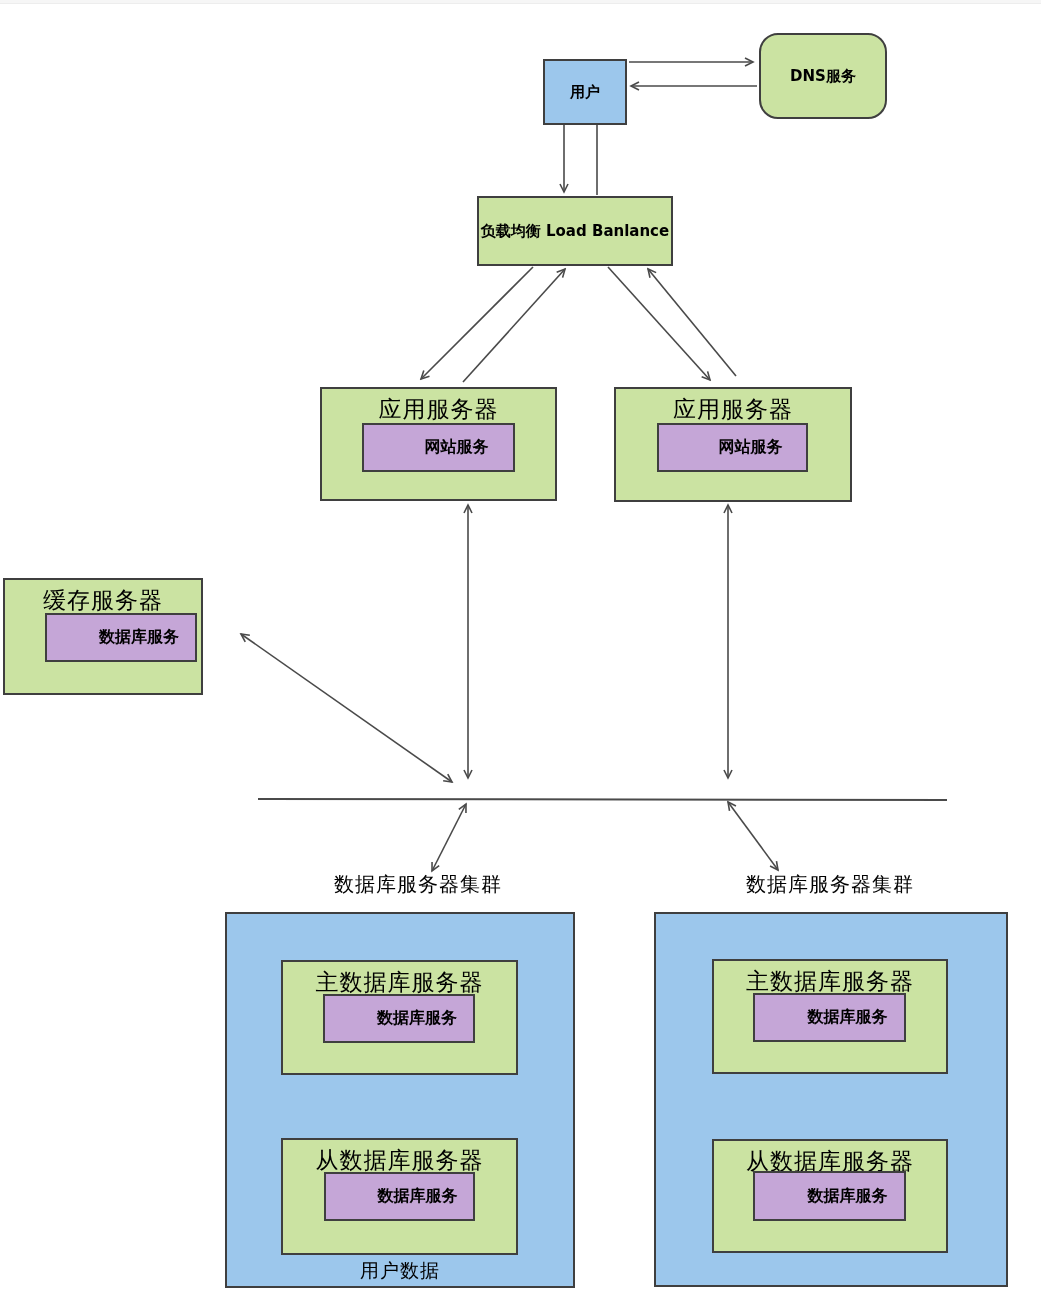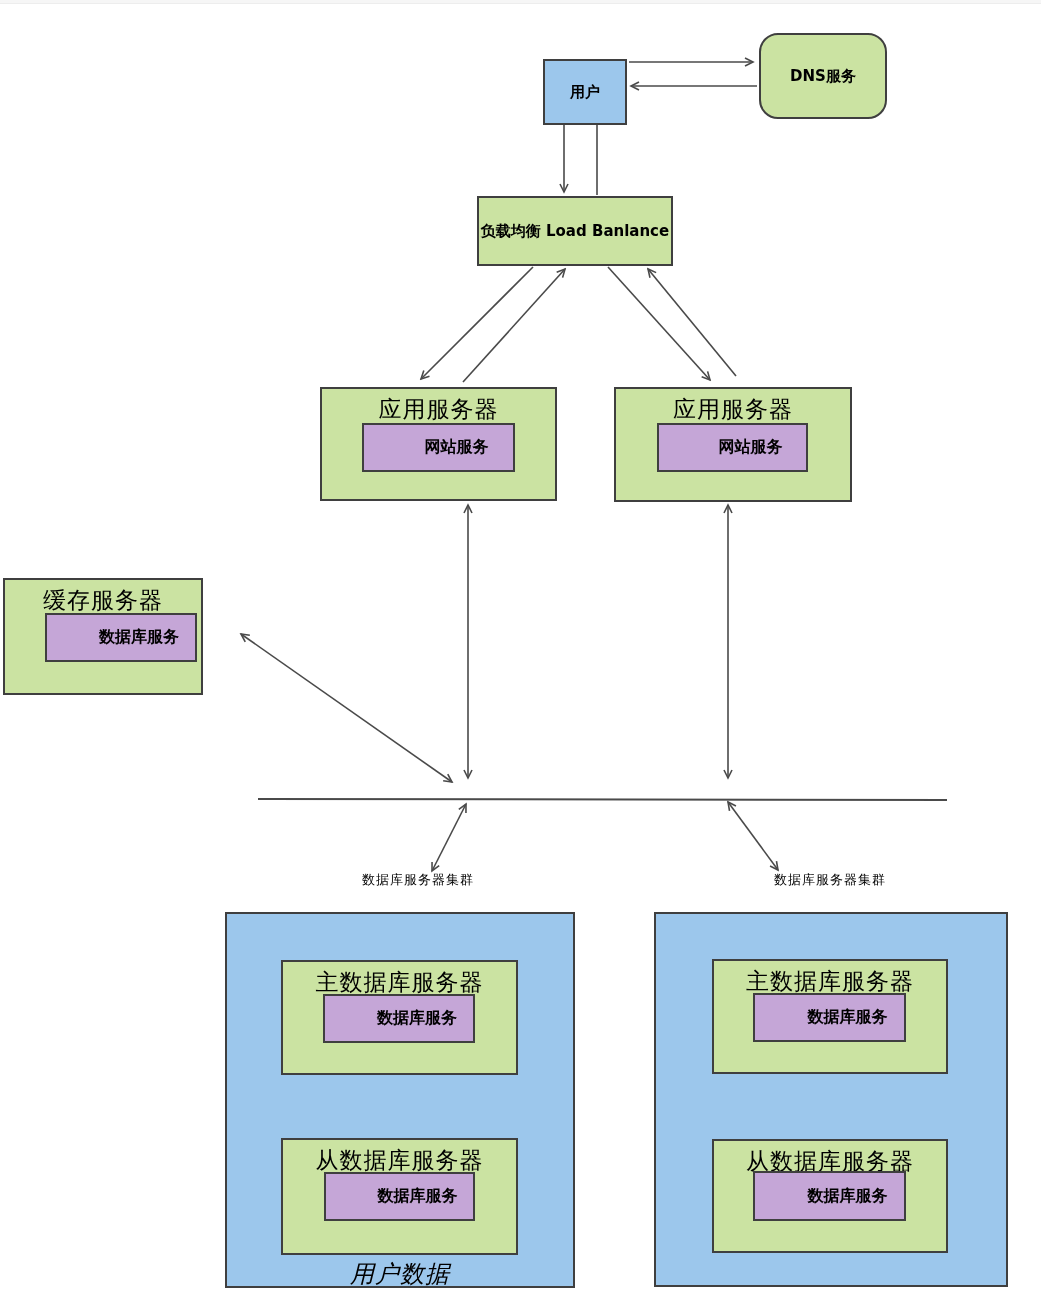--- a/index.html
+++ b/index.html
@@ -65,32 +65,31 @@
     background:var(--purple);
     display:flex;align-items:center;justify-content:center;
     font-weight:bold;
     font-size:16px;
     white-space:nowrap;
     padding-left:36px;
   }
   .cluster-label{
     position:absolute;
     z-index:2;
-    font-size:13px;
+    font-size:20px;
     letter-spacing:1px;
     text-align:center;
     white-space:nowrap;
   }
   .data-label{
     position:absolute;
     left:0;right:0;
     text-align:center;
-    font-size:24px;
+    font-size:19px;
     letter-spacing:1px;
-    font-style:italic;
   }
 </style>
 </head>
 <body>
 
 <div class="canvas">
 
   <div class="top-edge"></div>
 
   <svg class="connector-layer" viewBox="0 0 1041 1297" xmlns="http://www.w3.org/2000/svg">

